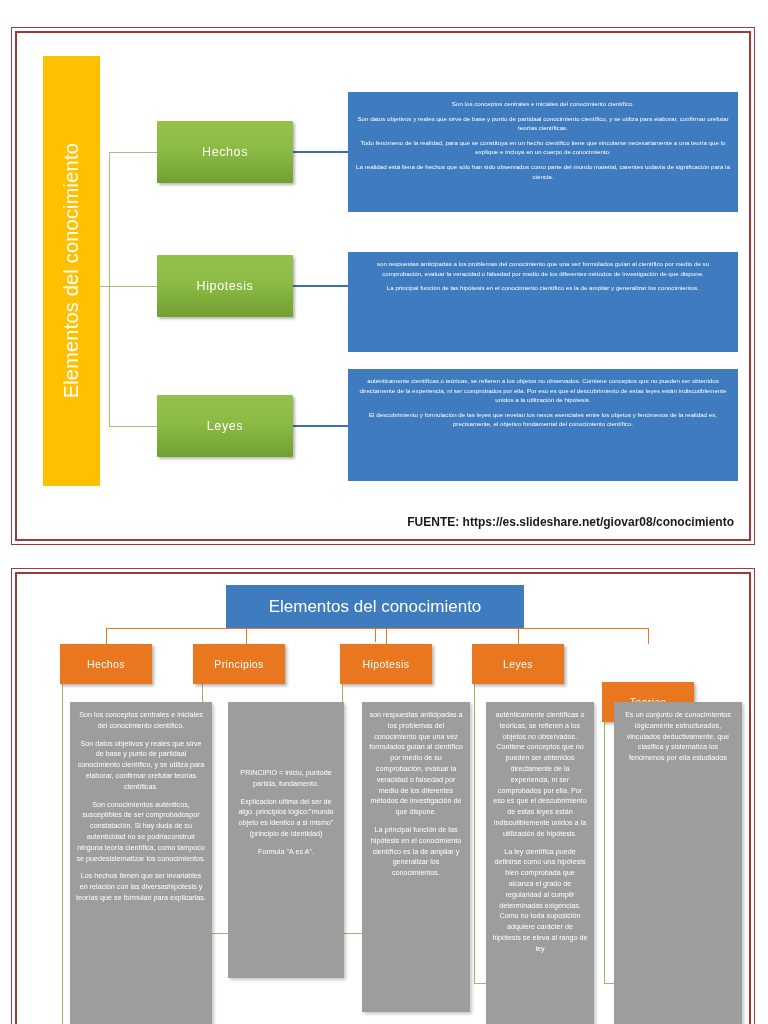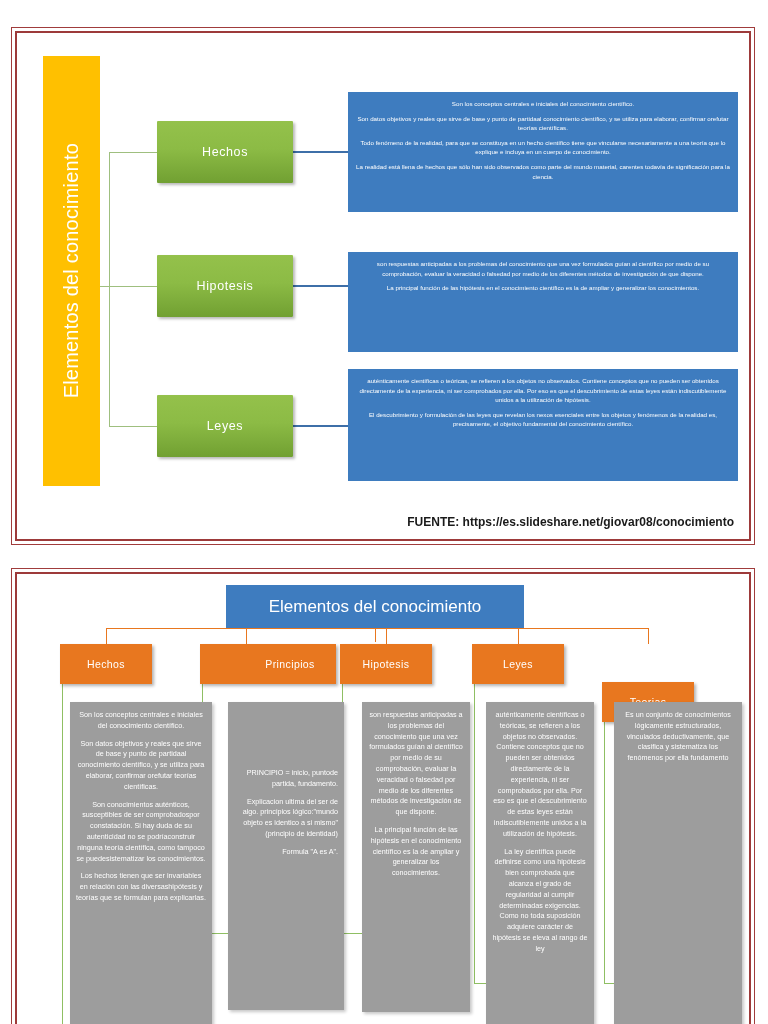--- a/index.html
+++ b/index.html
@@ -45,32 +45,32 @@
   .blue-ln{position:absolute;height:2px;background:#3E6FA8;}
 
   .fuente{position:absolute;right:15px;bottom:10px;font-size:12px;color:#1a1a1a;font-weight:bold;}
 
   
   .s2-title{position:absolute;left:209px;top:11px;width:298px;height:43px;background:#3E7CBF;
             color:#ffffff;display:flex;align-items:center;justify-content:center;font-size:17px;}
   .obox{position:absolute;width:92px;height:40px;background:#E8771F;color:#ffffff;
         display:flex;align-items:center;justify-content:center;font-size:10.5px;letter-spacing:.4px;
         box-shadow:2px 2px 3px rgba(0,0,0,.3);}
-  .ob1{left:43px;} .ob2{left:183px;padding-left:44px;} .ob3{left:323px;} .ob4{left:455px;} .ob5{left:585px;margin-top:38px;}
+  .ob1{left:43px;} .ob2{left:176px;} .ob3{left:323px;} .ob4{left:455px;} .ob5{left:585px;margin-top:38px;}
   .obox{top:70px;}
   .oline{position:absolute;background:#E8771F;}
   .gline{position:absolute;background:#8FBF63;width:1px;}
 
   .graybox{position:absolute;background:#9D9D9D;color:#ffffff;box-sizing:border-box;
            padding:8px 6px;font-size:7.2px;line-height:1.5;text-align:center;
            box-shadow:2px 2px 3px rgba(0,0,0,.22);}
   .graybox p{margin:0 0 7px 0;}
   .graybox p:last-child{margin-bottom:0;}
   #gr1{left:53px;top:128px;width:142px;height:340px;}
-  #gr2{left:211px;top:128px;width:116px;height:308px;text-align:right;}
+  #gr2{left:211px;top:128px;width:116px;height:276px;}
   #gr3{left:345px;top:128px;width:108px;height:310px;}
   #gr4{left:469px;top:128px;width:108px;height:345px;}
   #gr5{left:597px;top:128px;width:128px;height:345px;}
 </style>
 </head>
 <body>
 
 <div class="slide" id="slide1">
   <div class="slide-inner">
 
@@ -177,17 +177,17 @@
       <p>son respuestas anticipadas a los problemas del conocimiento que una vez formulados guían al científico por medio de su comprobación, evaluar la veracidad o falsedad por medio de los diferentes métodos de investigación de que dispone.</p>
       <p>La principal función de las hipótesis en el conocimiento científico es la de ampliar y generalizar los conocimientos.</p>
     </div>
 
     <div class="graybox" id="gr4">
       <p>auténticamente científicas o teóricas, se refieren a los objetos no observados. Contiene conceptos que no pueden ser obtenidos directamente de la experiencia, ni ser comprobados por ella. Por eso es que el descubrimiento de estas leyes están indiscutiblemente unidos a la utilización de hipótesis.</p>
       <p style="margin-top:2px;">La ley científica puede definirse como una hipótesis bien comprobada que alcanza el grado de regularidad al cumplir determinadas exigencias. Como no toda suposición adquiere carácter de hipótesis se eleva al rango de ley</p>
     </div>
 
     <div class="graybox" id="gr5">
-      <p>Es un conjunto de conocimientos lógicamente estructurados, vinculados deductivamente, que clasifica y sistematiza los fenómenos por ella fundamento</p>
+      <p>Es un conjunto de conocimientos lógicamente estructurados, vinculados deductivamente, que clasifica y sistematiza los fenómenos por ella estudiados</p>
     </div>
 
   </div>
 </div>
 
 </body></html>

